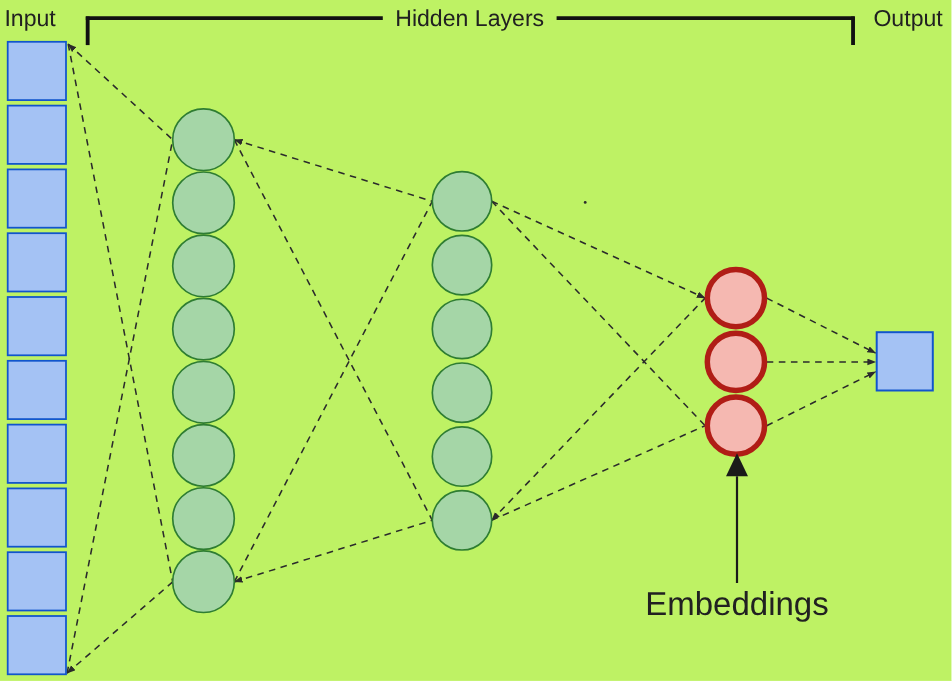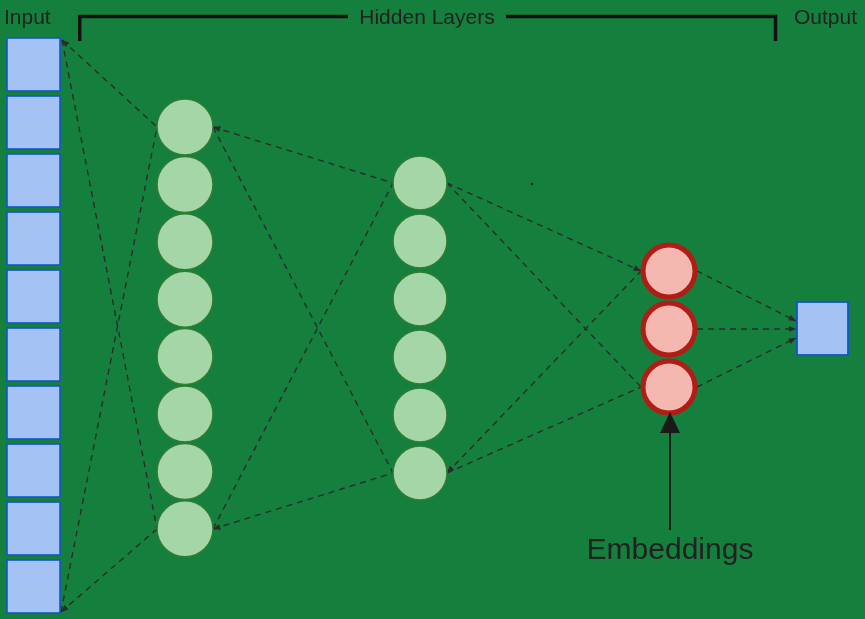--- a/index.html
+++ b/index.html
@@ -1,16 +1,16 @@
 <!DOCTYPE html>
 <html><head>
 <meta charset="utf-8">
 <style>
   html,body{margin:0;padding:0;background:#ffffff;}
-  .stage{position:relative;width:865px;height:619px;background:#15803d;overflow:hidden;}
+  .stage{position:relative;width:865px;height:619px;background:#bef264;overflow:hidden;}
   svg{display:block;}
   text{font-family:"Liberation Sans", sans-serif;}
   .lbl{font-size:21px;}
   .lbl-big{font-size:30px;}
 </style>
 </head>
 <body>
 
 <div class="stage">
   <svg id="net" width="865" height="619" viewBox="0 0 865 619">

